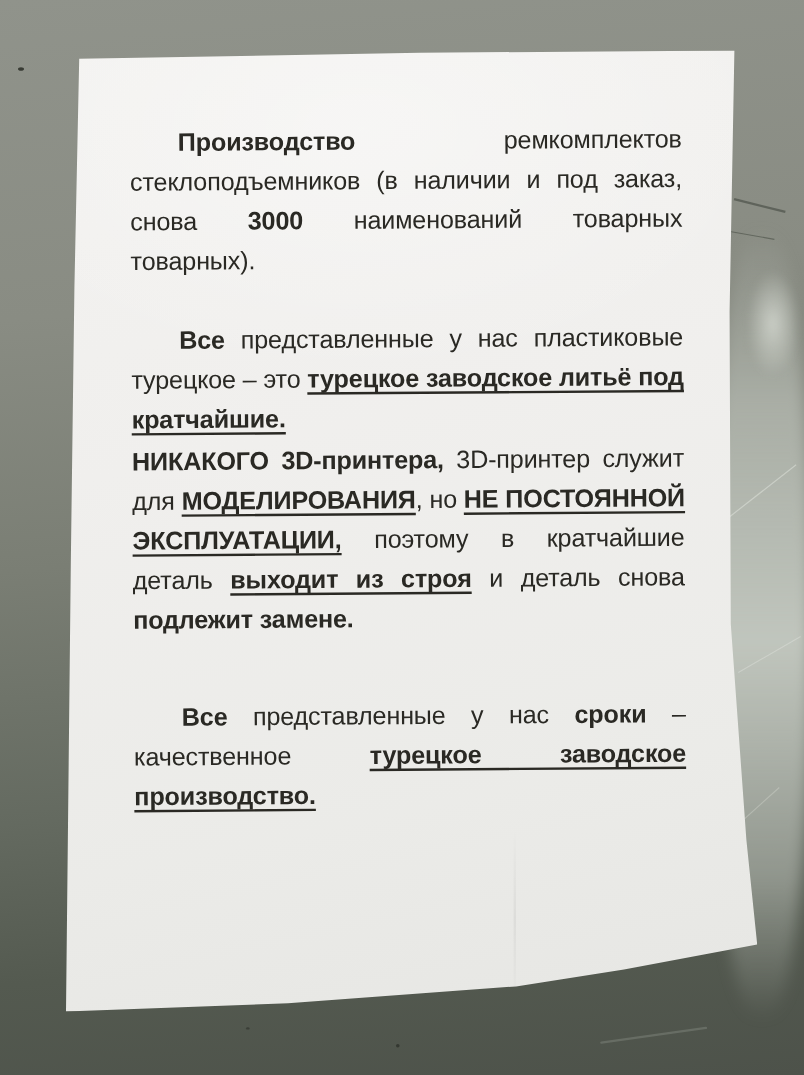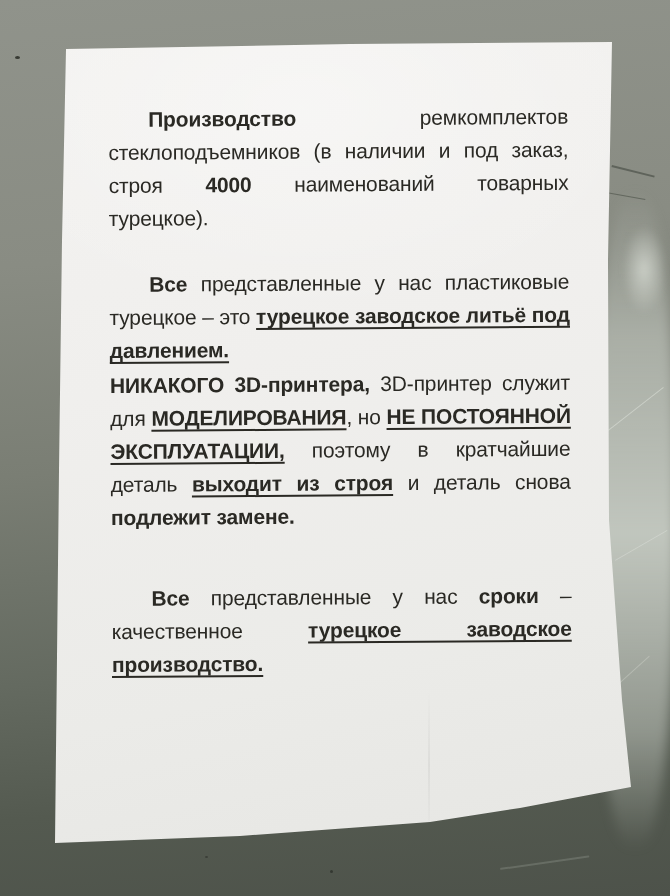--- a/index.html
+++ b/index.html
@@ -90,36 +90,36 @@
     <div class="doc">
 
       <div class="para para-1">
         <div class="line ind">
           <span class="b">Производство</span><span> ремкомплектов</span>
         </div>
         <div class="line">
           <span>стеклоподъемников (в наличии и под заказ,</span>
         </div>
         <div class="line">
-          <span>строя </span><span class="b">4000</span><span> наименований товарных</span>
+          <span>снова </span><span class="b">3000</span><span> наименований товарных</span>
         </div>
         <div class="line last">
-          <span>турецкое).</span>
+          <span>товарных).</span>
         </div>
       </div>
 
       <div class="para para-2">
         <div class="line ind">
           <span class="b">Все</span><span> представленные у нас пластиковые</span>
         </div>
         <div class="line">
           <span>турецкое – это </span><span class="bu">турецкое заводское литьё под</span>
         </div>
         <div class="line last">
-          <span class="bu">давлением.</span>
+          <span class="bu">кратчайшие.</span>
         </div>
       </div>
 
       <div class="para para-3">
         <div class="line">
           <span class="b">НИКАКОГО 3D-принтера,</span><span> 3D-принтер служит</span>
         </div>
         <div class="line">
           <span>для </span><span class="bu">МОДЕЛИРОВАНИЯ</span><span>, но </span><span class="bu">НЕ ПОСТОЯННОЙ</span>
         </div>

